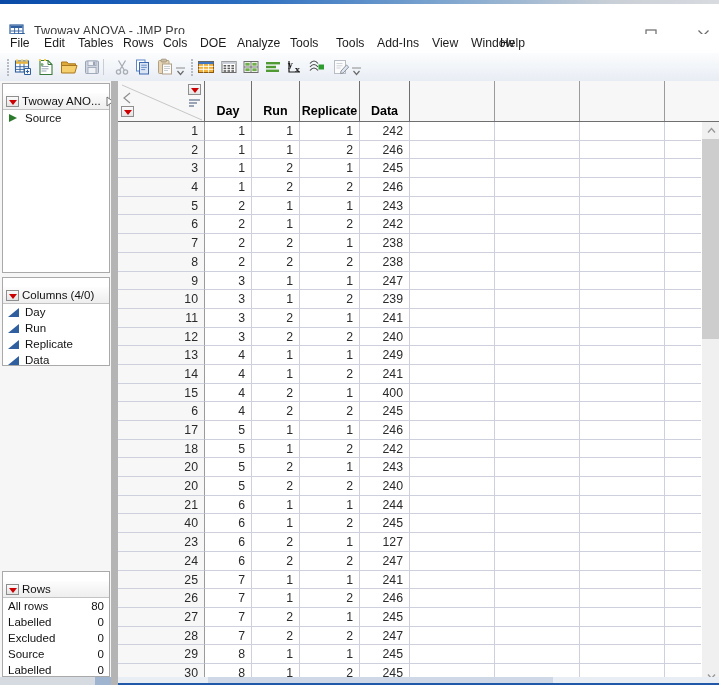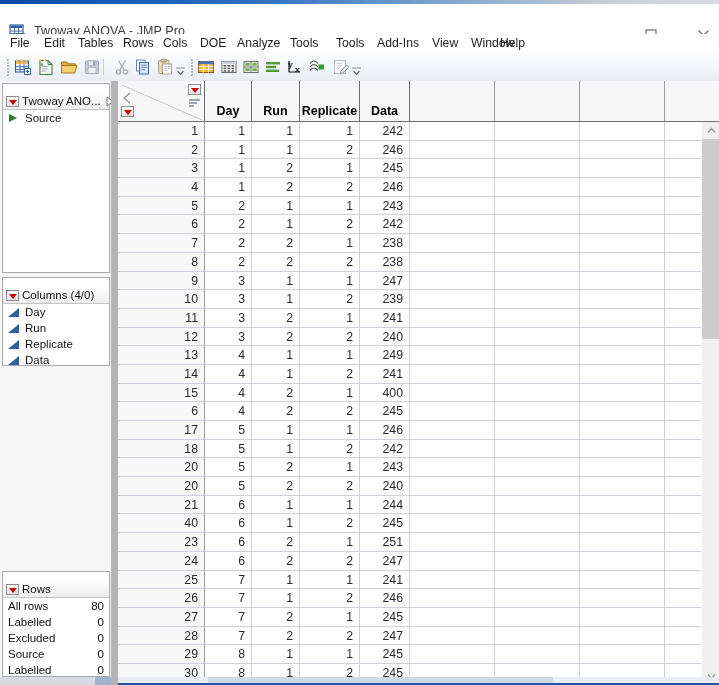--- a/index.html
+++ b/index.html
@@ -914,21 +914,21 @@
             <div class="cell blank" style="left: 292px; width: 85px;"></div>
             <div class="cell blank" style="left: 377px; width: 85px;"></div>
             <div class="cell blank" style="left: 462px; width: 85px;"></div>
             <div class="cell blank" style="left: 547px; width: 54px;"></div>
           </div>
           <div class="trow">
             <div class="cell rownum" style="left: 0px; width: 87px;">23</div>
             <div class="cell" style="left: 87px; width: 47px;">6</div>
             <div class="cell" style="left: 134px; width: 48px;">2</div>
             <div class="cell" style="left: 182px; width: 60px;">1</div>
-            <div class="cell" style="left: 242px; width: 50px;">251</div>
+            <div class="cell" style="left: 242px; width: 50px;">127</div>
             <div class="cell blank" style="left: 292px; width: 85px;"></div>
             <div class="cell blank" style="left: 377px; width: 85px;"></div>
             <div class="cell blank" style="left: 462px; width: 85px;"></div>
             <div class="cell blank" style="left: 547px; width: 54px;"></div>
           </div>
           <div class="trow">
             <div class="cell rownum" style="left: 0px; width: 87px;">24</div>
             <div class="cell" style="left: 87px; width: 47px;">6</div>
             <div class="cell" style="left: 134px; width: 48px;">2</div>
             <div class="cell" style="left: 182px; width: 60px;">2</div>

